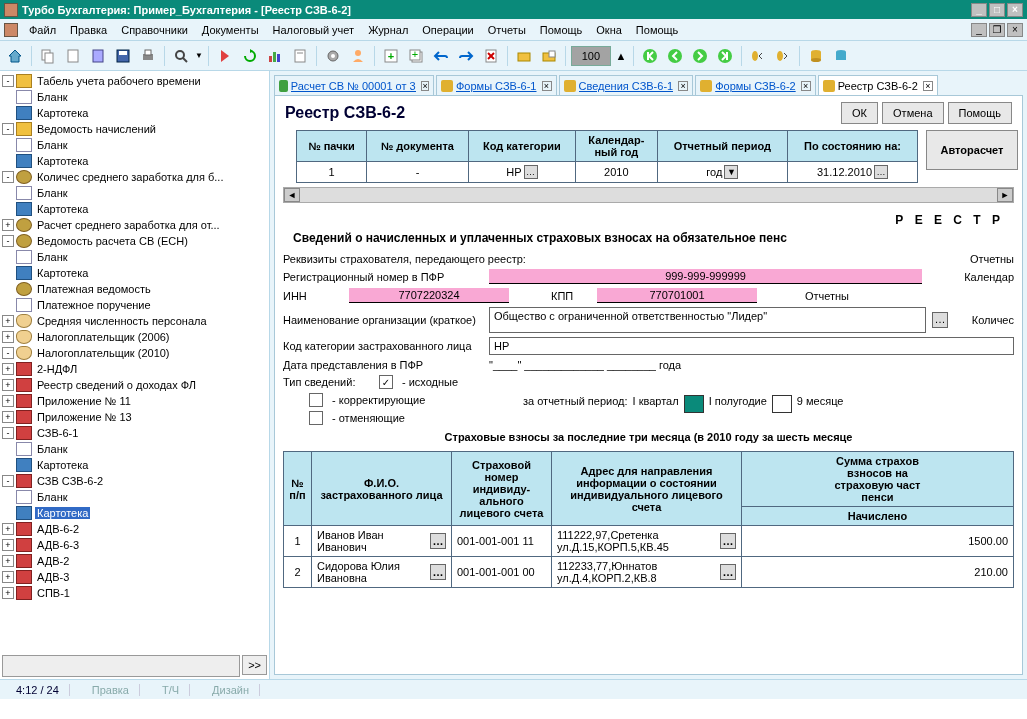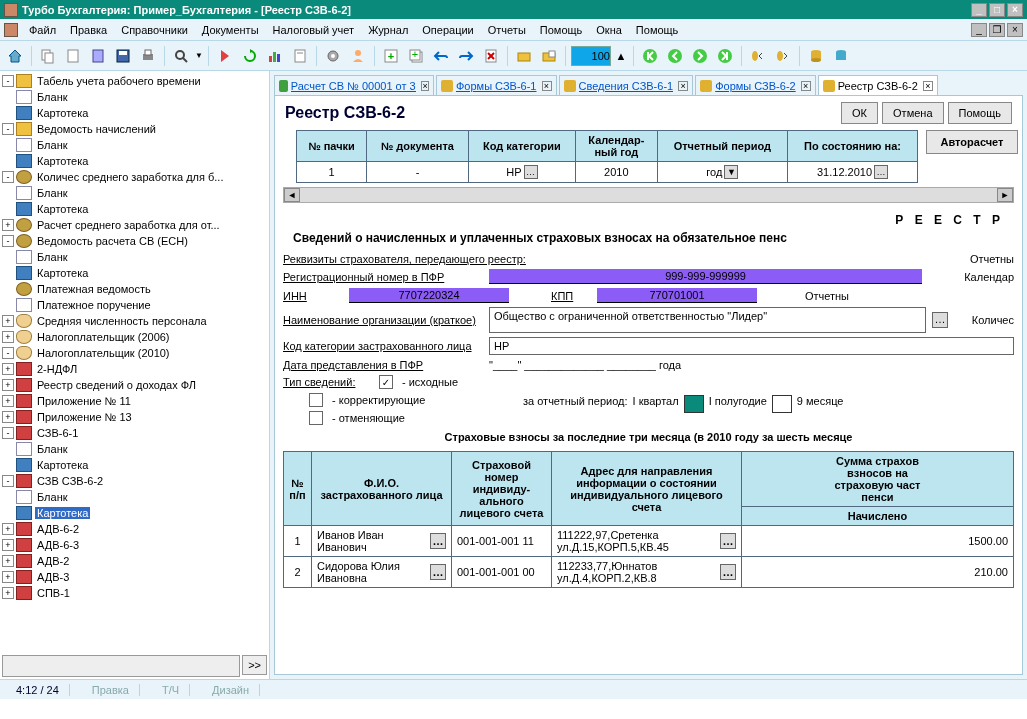--- a/index.html
+++ b/index.html
@@ -12,21 +12,21 @@
 .winbtns .wb { width:16px; height:14px; background:#c0c0c0; border:1px solid #888; display:flex; align-items:center; justify-content:center; font-size:10px; cursor:default; }
 
 .menubar { height: 22px; background: #e8f4fa; display: flex; align-items: center; padding: 0 4px; border-bottom:1px solid #b8d8e8; }
 .menubar .mi { padding: 3px 7px; cursor:default; }
 .menubar .mdi-btns { margin-left:auto; display:flex; gap:2px; }
 .menubar .mdi-btns .wb { width:16px; height:14px; background:#c0c0c0; border:1px solid #888; display:flex; align-items:center; justify-content:center; font-size:10px; }
 
 .toolbar { height: 30px; background: #e8f4fa; display:flex; align-items:center; padding: 0 4px; gap:3px; border-bottom:1px solid #b8d8e8; }
 .tb-btn { width:22px; height:22px; display:flex; align-items:center; justify-content:center; cursor:default; border:1px solid transparent; border-radius:2px; }
 .tb-sep { width:1px; height:20px; background:#b8d8e8; margin:0 2px; }
-.tb-input { width:40px; height:20px; border:1px solid #7a9; background:#0ea5e9; text-align:right; }
+.tb-input { width:40px; height:20px; border:1px solid #7a9; background:#a3a3a3; text-align:center; }
 
 .main { display:flex; height:608px; }
 .tree-pane { width:270px; background:#fff; border-right:1px solid #b8d8e8; overflow:auto; position:relative; }
 .tree { padding:2px; }
 .tree .node { display:flex; align-items:center; padding:1px 0; white-space:nowrap; cursor:default; }
 .tree .node .exp { width:12px; height:12px; border:1px solid #888; display:flex; align-items:center; justify-content:center; font-size:9px; margin-right:2px; background:#fff; line-height:9px; }
 .tree .node .noexp { width:14px; display:inline-block; }
 .tree .node .ico { width:16px; height:14px; margin-right:3px; display:inline-block; }
 .tree .node.sel .lab { background:#316ac5; color:#fff; padding:0 2px; }
 .tree .lab { padding:0 2px; }
@@ -61,32 +61,32 @@
 
 .top-table { display:flex; padding:0 8px 4px 8px;margin-left:13px; }
 .top-table-inner { flex:1; overflow-x:auto; }
 .tt { border-collapse:collapse; width:100%; }
 .tt th, .tt td { border:1px solid #506880; padding:3px 6px; text-align:center; font-size:11px; }
 .tt th { background:#bde5f0; font-weight:bold; }
 .tt td { background:#fff; }
 .tt .cell-in { display:flex; align-items:center; justify-content:center; gap:2px; }
 .tt .dd { width:14px; height:14px; border:1px solid #666; background:#ddd; font-size:9px; display:flex; align-items:center; justify-content:center; }
 .side-btn { width:92px; margin-left:4px; }
-.side-btn .btn { width:100%; height:24px; font-weight:bold; }
+.side-btn .btn { width:100%; height:40px; font-weight:bold; }
 
 .scrollstrip { height:16px; background:#ddd; border:1px solid #aaa; margin:0 8px 4px 8px; display:flex; }
 .scrollstrip .arr { width:16px; background:#ccc; border:1px solid #888; display:flex; align-items:center; justify-content:center; font-size:9px; }
 .scrollstrip .track { flex:1; }
 
 .form-body { flex:1; overflow:auto; padding:4px 8px; }
 .reestr-title { text-align:right; font-weight:bold; letter-spacing:4px; padding:2px 10px; font-size:12px; }
 .reestr-sub { font-weight:bold; font-size:12px; padding:2px 0 6px 10px; }
 .form-row { display:flex; align-items:center; padding:2px 0; gap:6px; }
-.form-row .lab { min-width:200px; font-size:11px;text-decoration:underline; }
-.fld { border-bottom:1px solid #000; padding:1px 6px; text-align:center; flex:1; background:#8b5cf6; }
+.form-row .lab { min-width:200px; font-size:11px; }
+.fld { border-bottom:1px solid #000; padding:1px 6px; text-align:center; flex:1; background:#f9a8d4; }
 .fld-box { border:1px solid #666; background:#fff; padding:2px 4px; flex:1; min-height:18px; }
 .side-lab { text-align:right; min-width:60px; }
 .check { width:14px; height:14px; border:1px solid #666; display:inline-flex; align-items:center; justify-content:center; font-size:10px; margin-right:3px; background:#fff; }
 .color-swatch { width:20px; height:18px; border:1px solid #333; display:inline-block; }
 .swatch-teal { background:#0a8a7a; }
 
 .data-tbl { border-collapse:collapse; width:100%; margin-top:4px; }
 .data-tbl th, .data-tbl td { border:1px solid #506880; padding:3px 5px; font-size:11px; }
 .data-tbl th { background:#bde5f0; font-weight:bold; text-align:center; vertical-align:middle; }
 .data-tbl td { background:#fff; }

